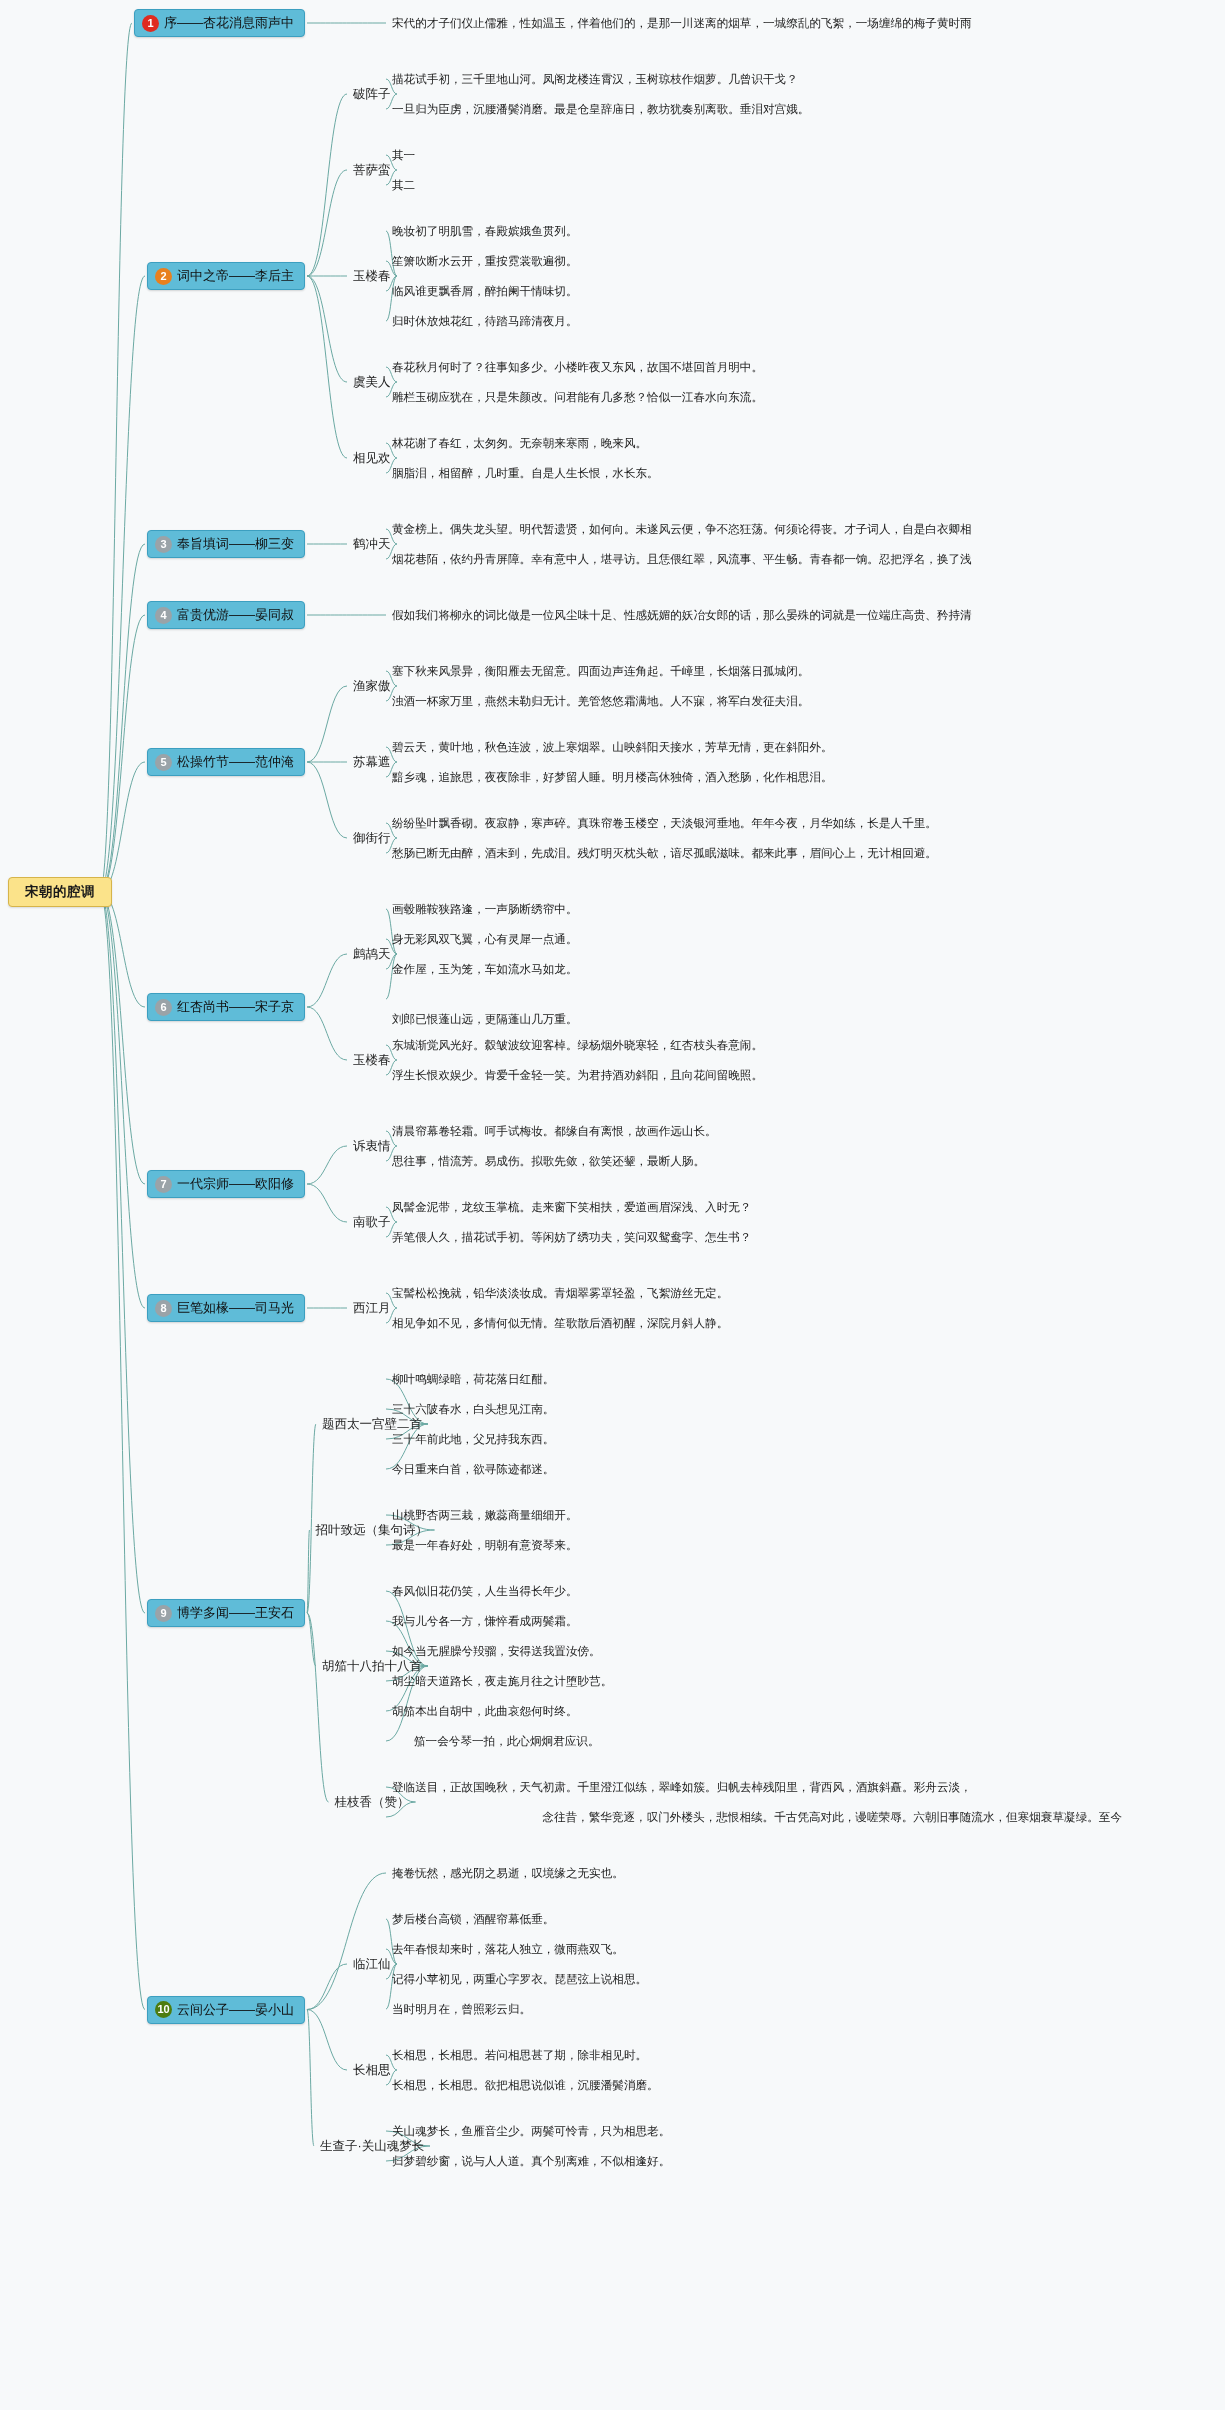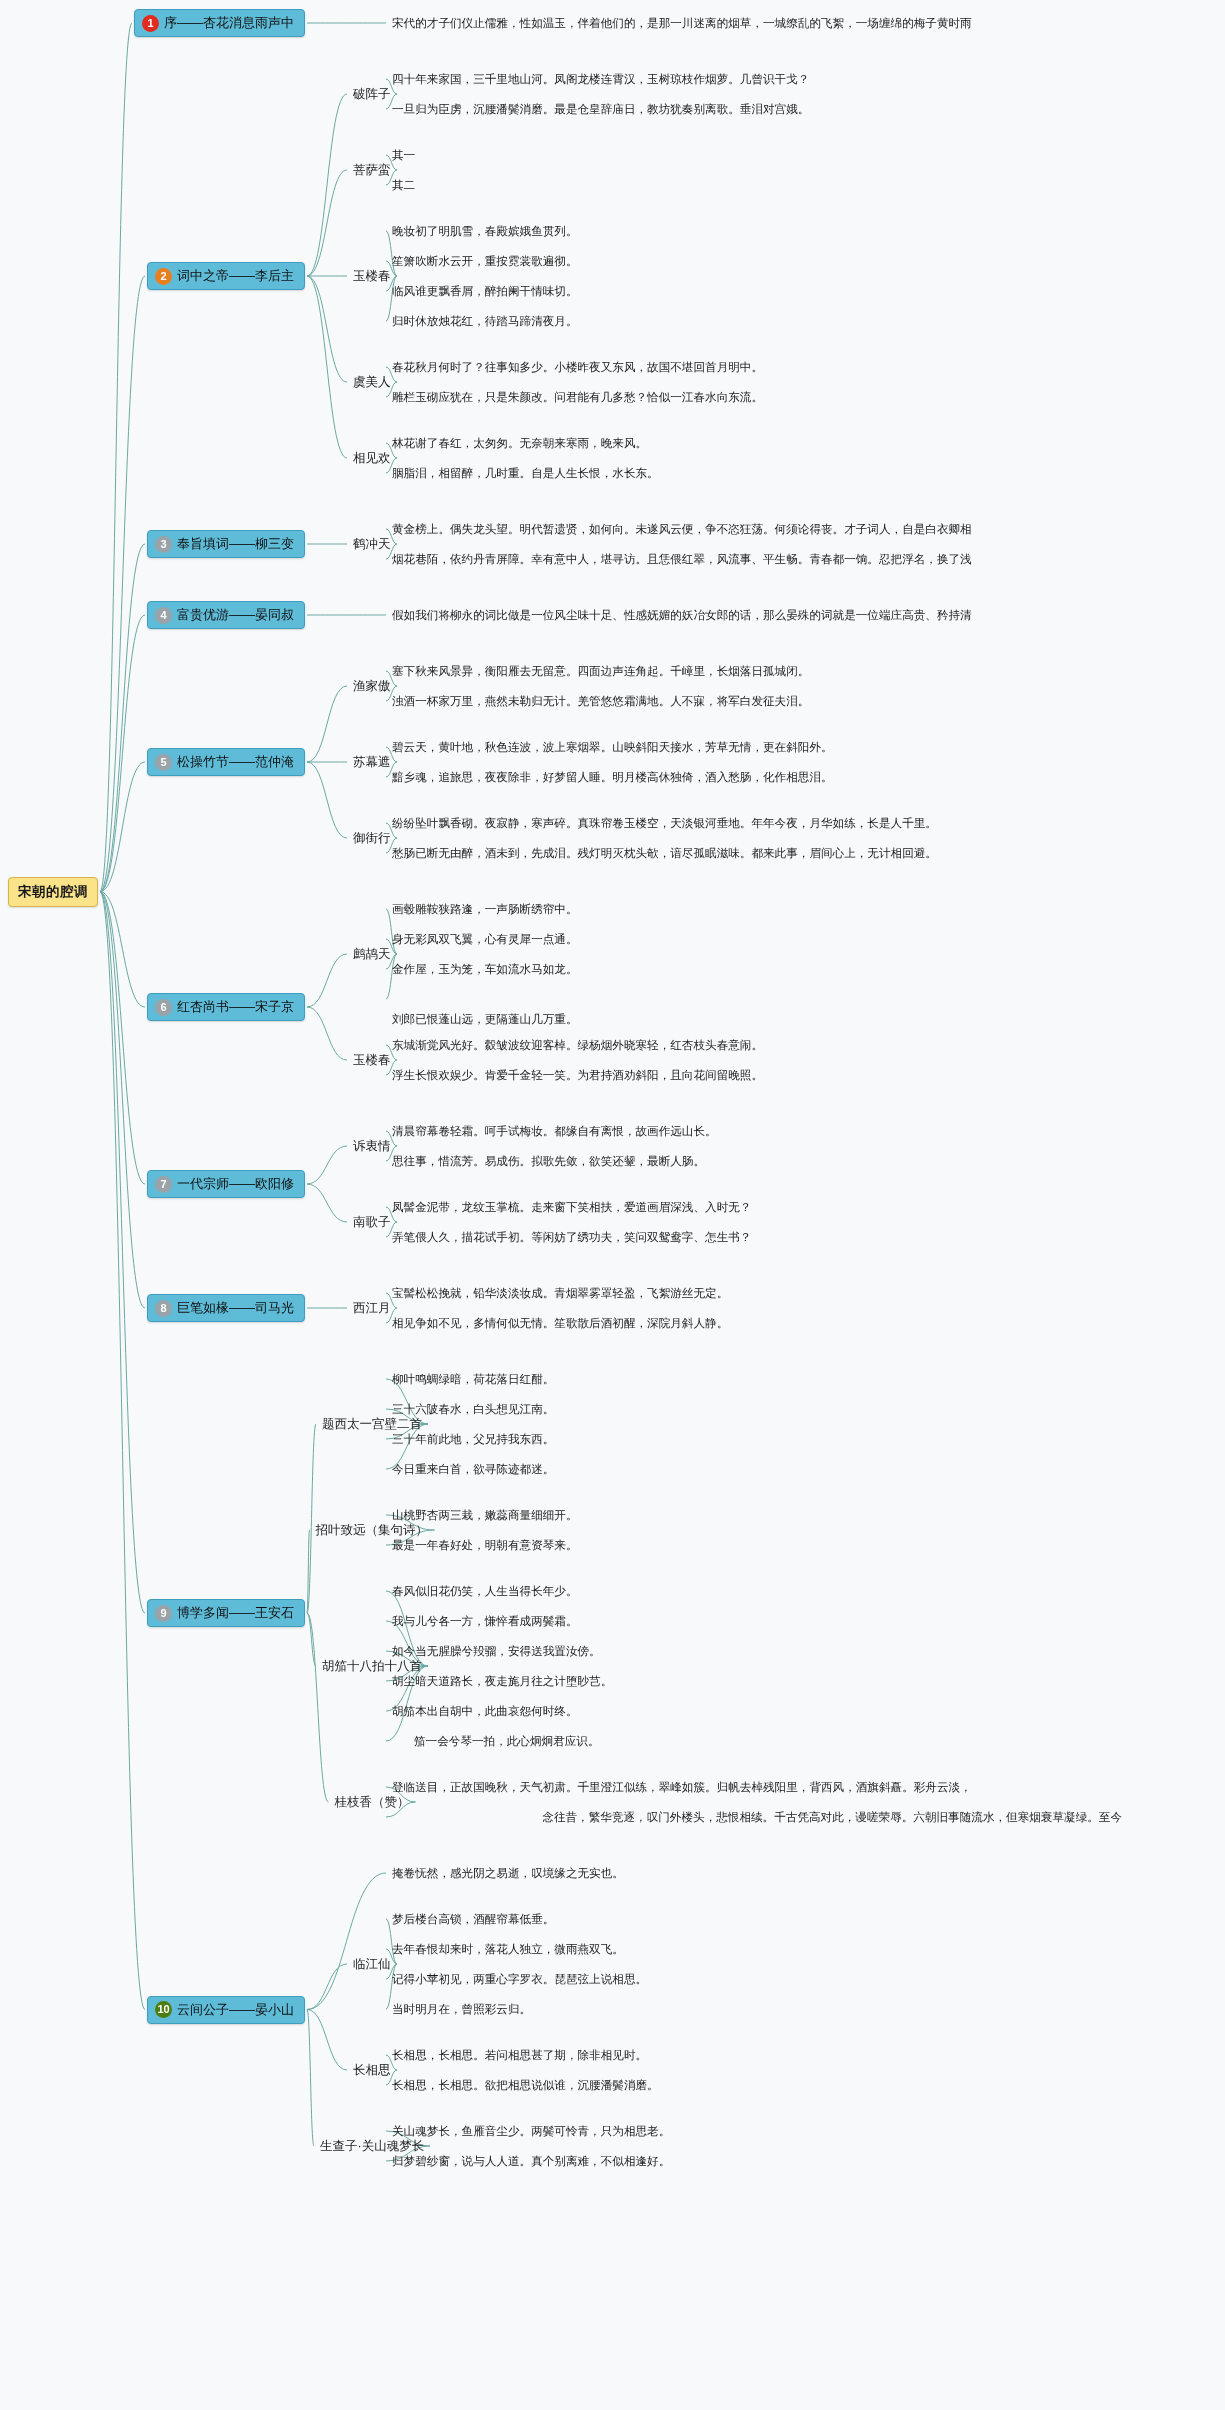--- a/index.html
+++ b/index.html
@@ -23,21 +23,21 @@
   .node {
     position: absolute;
     white-space: pre-wrap;
   }
 
   
   .root {
     background: #fbe38a;
     border: 1px solid #d6b44a;
     border-radius: 4px;
-    padding: 5px 9px;
+    padding: 5px 16px;
     font-size: 13.5px;
     color: #1a1a1a;
     font-weight: 600;
     letter-spacing: .5px;
     box-shadow: 0 1px 2px rgba(0,0,0,.12);
   }
 
   
   .chapter {
     background: #5fbcd8;
@@ -172,21 +172,21 @@
       <path d="M 100 891.7 C 122.5 891.7, 122.5 1308, 145 1308" fill="none" stroke="#6ba9a3" stroke-width="1"></path>
       <path d="M 100 891.7 C 122.5 891.7, 122.5 1613, 145 1613" fill="none" stroke="#6ba9a3" stroke-width="1"></path>
       <path d="M 100 891.7 C 122.5 891.7, 122.5 2009.5, 145 2009.5" fill="none" stroke="#6ba9a3" stroke-width="1"></path>
     </svg>
   <div id="nodes">
       <div class="node verse" style="width: 730px; left: 392px; top: 14px;">宋代的才子们仪止儒雅，性如温玉，伴着他们的，是那一川迷离的烟草，一城缭乱的飞絮，一场缠绵的梅子黄时雨</div>
       <div class="node chapter" style="left: 134px; top: 9px;">
         <span class="badge" style="background: rgb(224, 43, 32);">1</span>
         <span>序——杏花消息雨声中</span>
       </div>
-      <div class="node verse" style="width: 730px; left: 392px; top: 70px;">四十年来家国，三千里地山河。凤阁龙楼连霄汉，玉树琼枝作烟萝。几曾识干戈？</div>
+      <div class="node verse" style="width: 730px; left: 392px; top: 70px;">描花试手初，三千里地山河。凤阁龙楼连霄汉，玉树琼枝作烟萝。几曾识干戈？</div>
       <div class="node verse" style="width: 730px; left: 392px; top: 100px;">一旦归为臣虏，沉腰潘鬓消磨。最是仓皇辞庙日，教坊犹奏别离歌。垂泪对宫娥。</div>
       <div class="node form" style="top: 85.5px; left: 353px;">破阵子</div>
       <div class="node verse" style="width: 730px; left: 392px; top: 146px;">其一</div>
       <div class="node verse" style="width: 730px; left: 392px; top: 176px;">其二</div>
       <div class="node form" style="top: 161.5px; left: 353px;">菩萨蛮</div>
       <div class="node verse" style="width: 730px; left: 392px; top: 222px;">晚妆初了明肌雪，春殿嫔娥鱼贯列。</div>
       <div class="node verse" style="width: 730px; left: 392px; top: 252px;">笙箫吹断水云开，重按霓裳歌遍彻。</div>
       <div class="node verse" style="width: 730px; left: 392px; top: 282px;">临风谁更飘香屑，醉拍阑干情味切。</div>
       <div class="node verse" style="width: 730px; left: 392px; top: 312px;">归时休放烛花红，待踏马蹄清夜月。</div>
       <div class="node form" style="top: 267.5px; left: 353px;">玉楼春</div>

